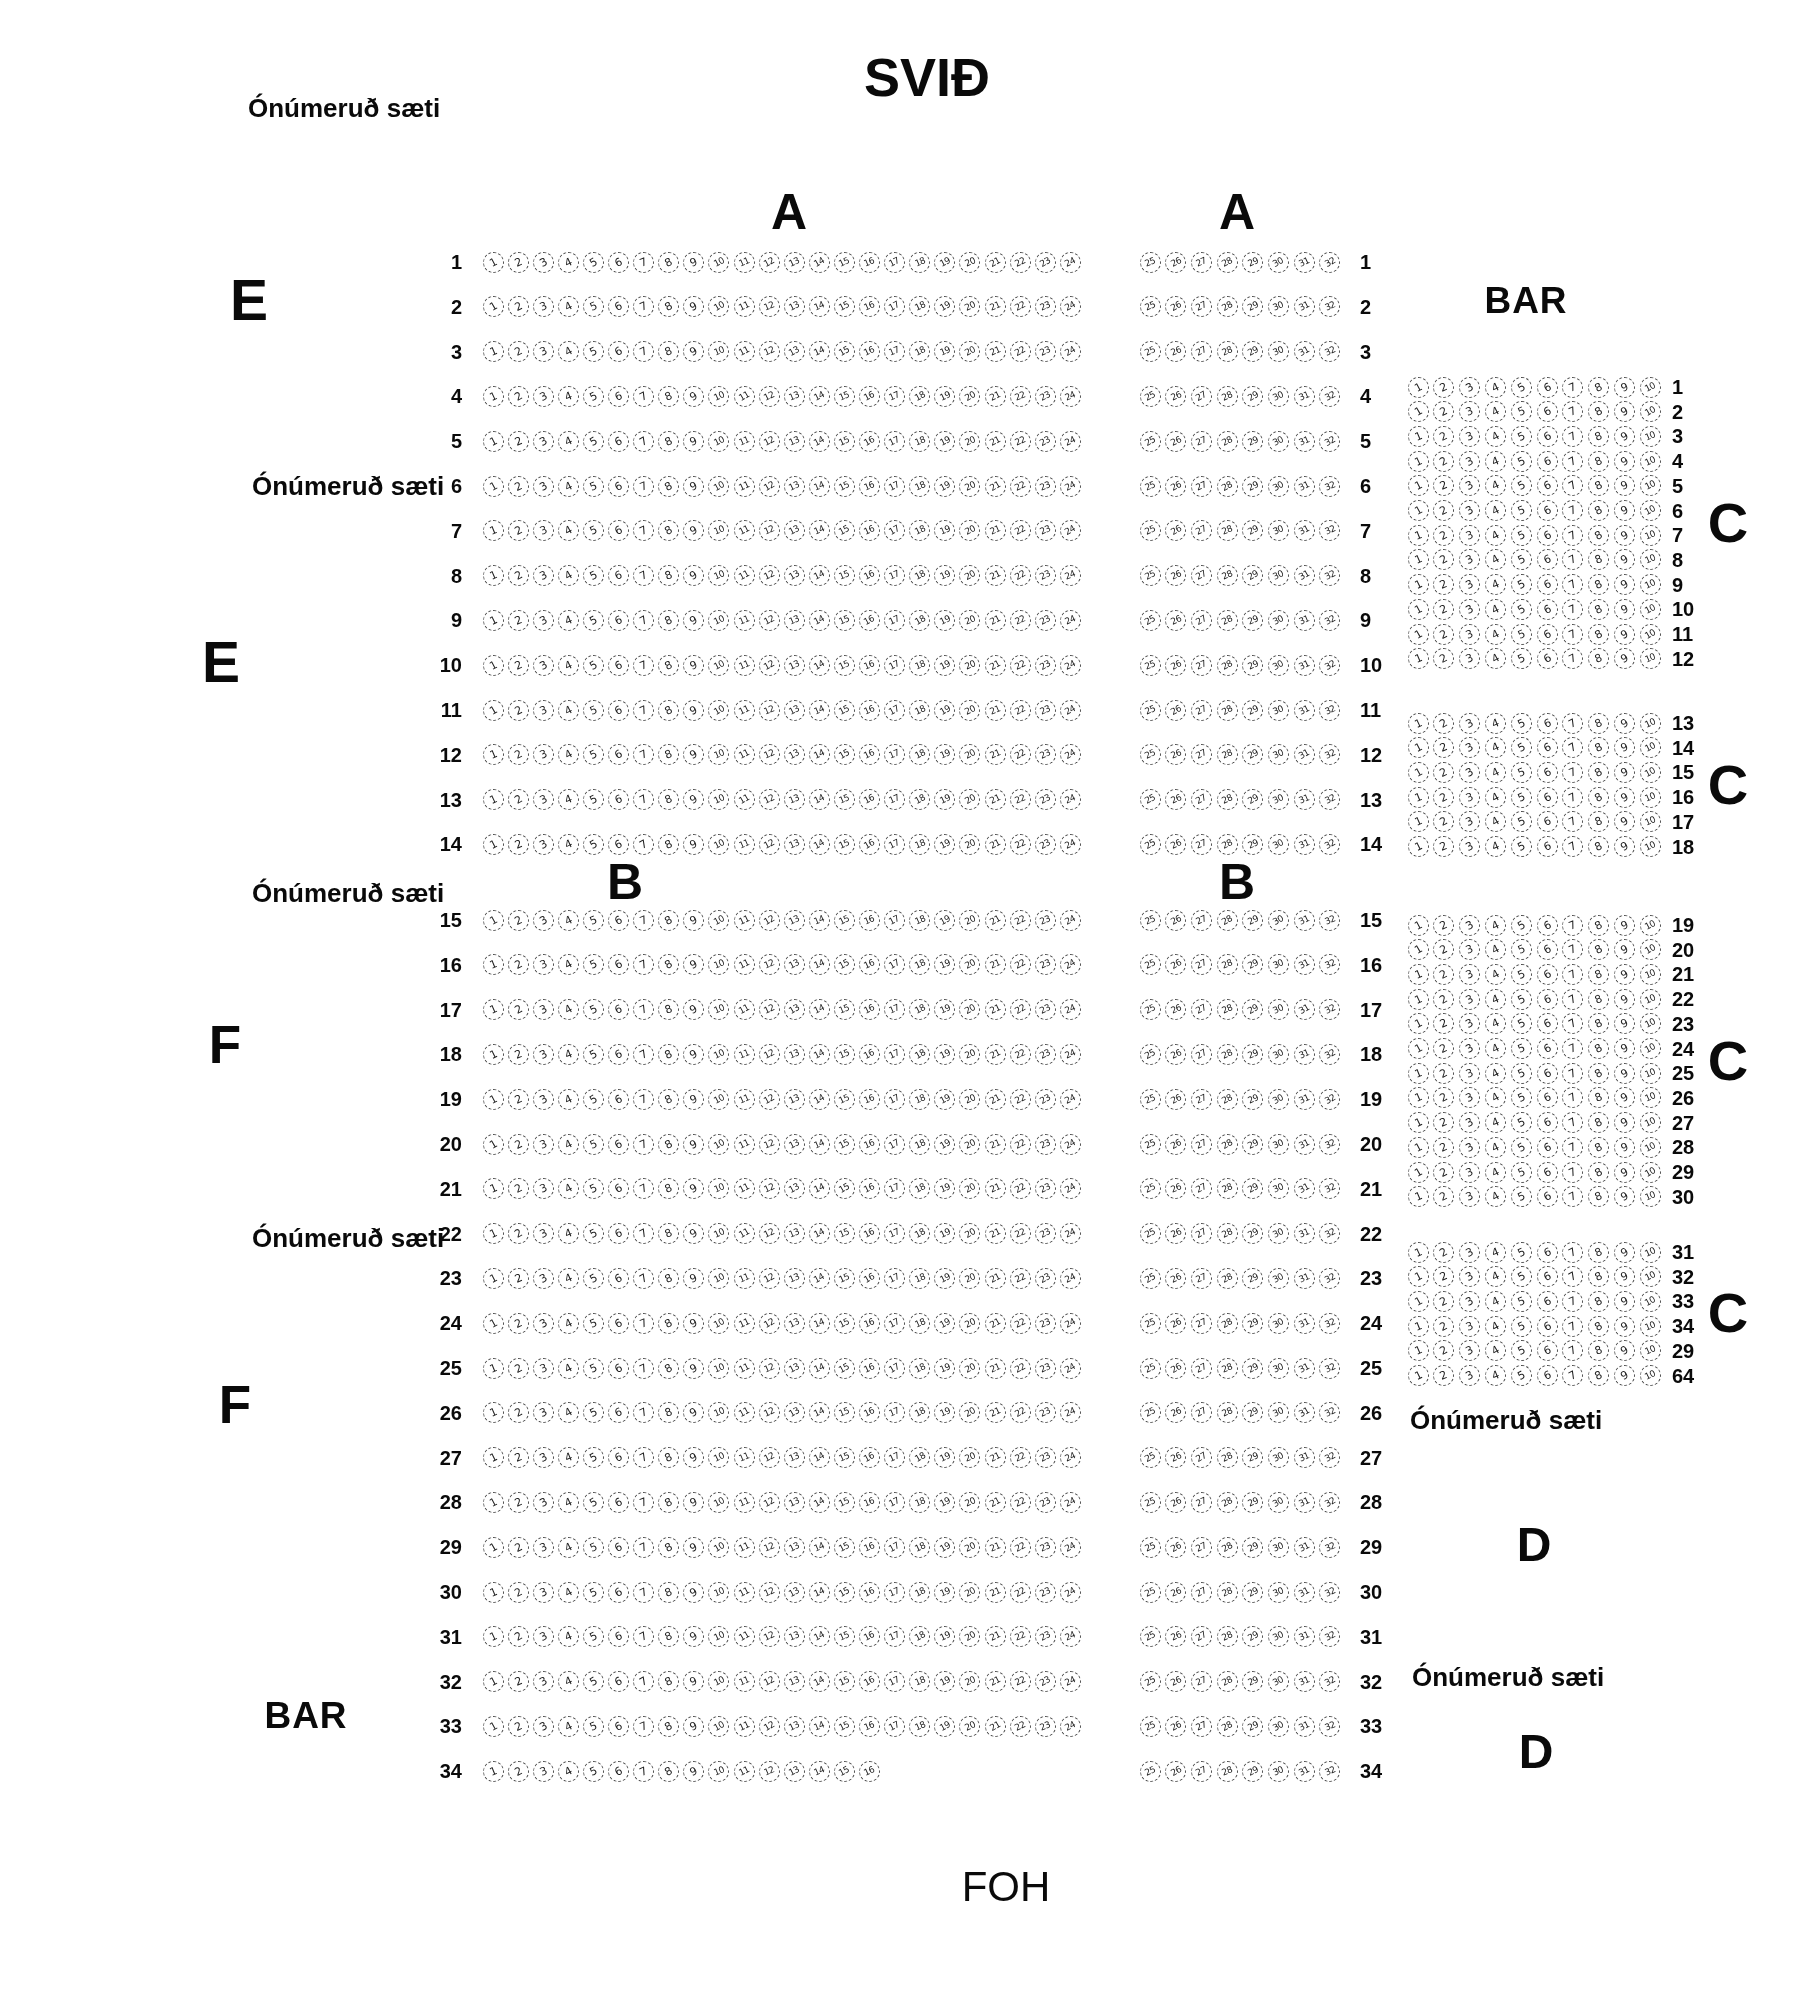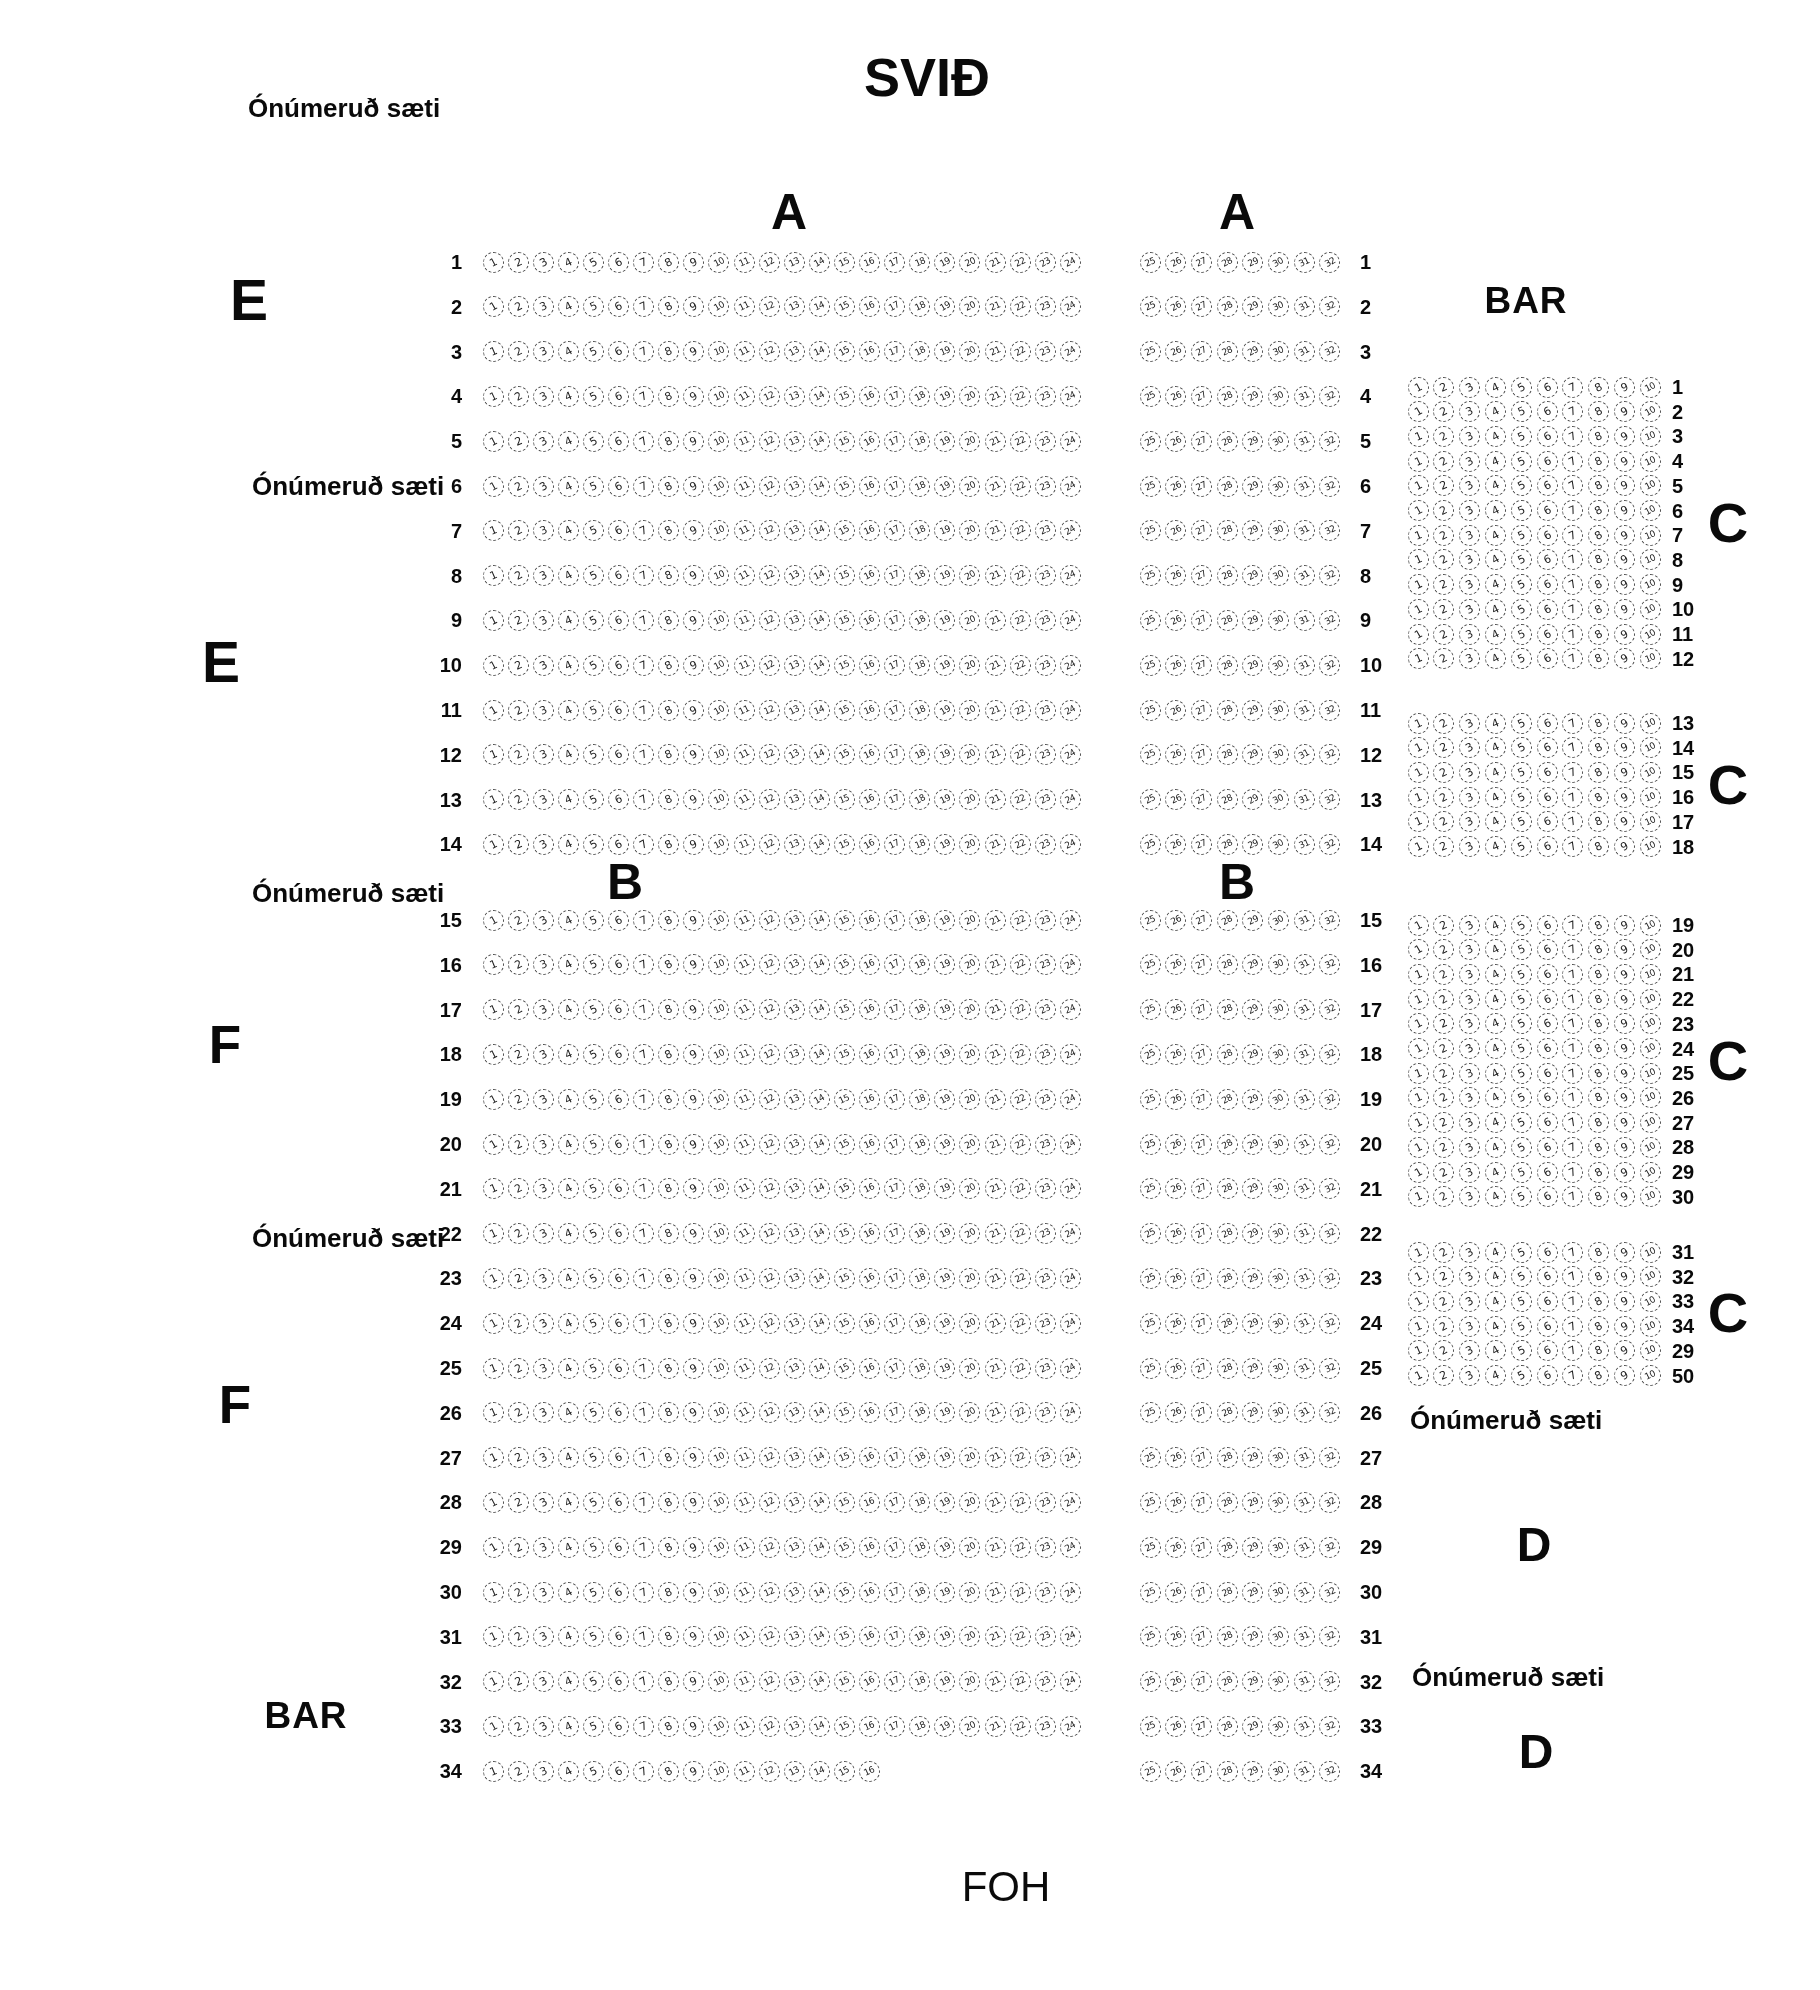--- a/index.html
+++ b/index.html
@@ -4462,21 +4462,21 @@
       </div>
       <div class="seat" style="left: 1588.1px; top: 1340.3px;">
         <span class="d1" style="transform: rotate(-23deg);">8</span>
       </div>
       <div class="seat" style="left: 1613.9px; top: 1340.3px;">
         <span class="d1" style="transform: rotate(-28deg);">9</span>
       </div>
       <div class="seat" style="left: 1639.7px; top: 1340.3px;">
         <span class="d2" style="transform: rotate(-24deg);">10</span>
       </div>
-      <div class="rowlab" style="left: 1672px; top: 1375.5px;">50</div>
+      <div class="rowlab" style="left: 1672px; top: 1375.5px;">64</div>
       <div class="seat" style="left: 1407.5px; top: 1365px;">
         <span class="d1" style="transform: rotate(-26deg);">1</span>
       </div>
       <div class="seat" style="left: 1433.3px; top: 1365px;">
         <span class="d1" style="transform: rotate(-22deg);">2</span>
       </div>
       <div class="seat" style="left: 1459.1px; top: 1365px;">
         <span class="d1" style="transform: rotate(-27deg);">3</span>
       </div>
       <div class="seat" style="left: 1484.9px; top: 1365px;">

